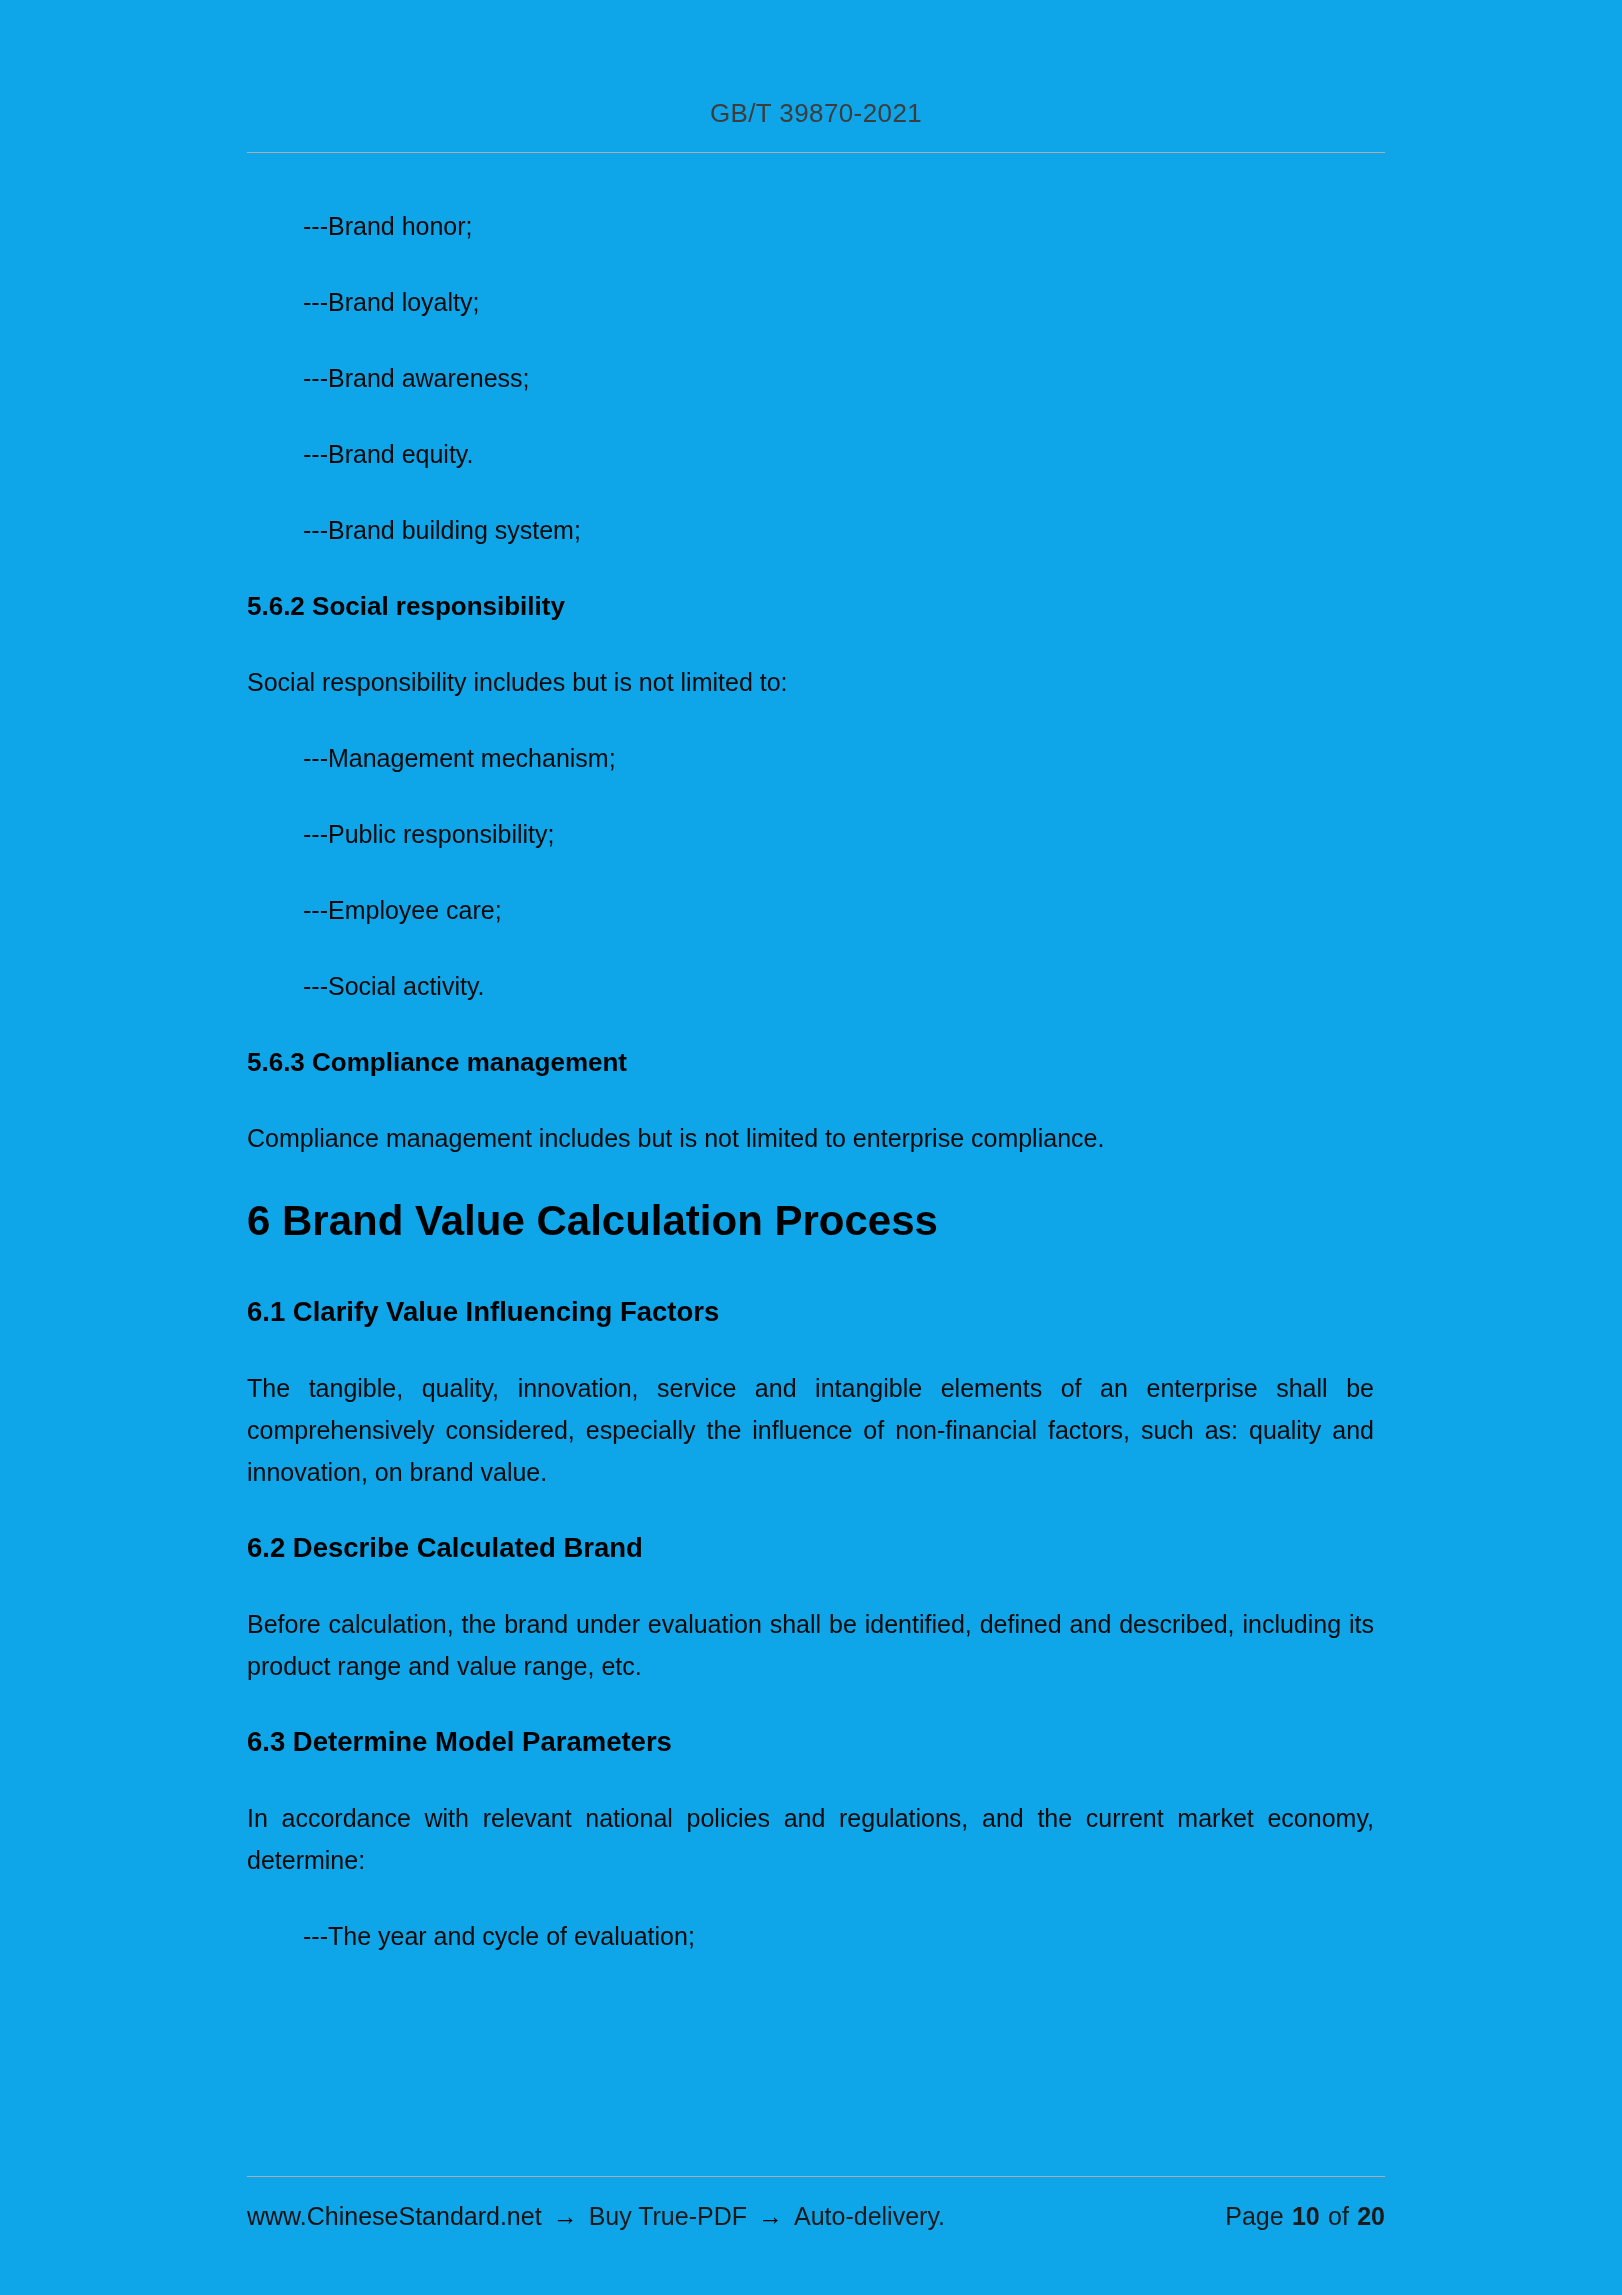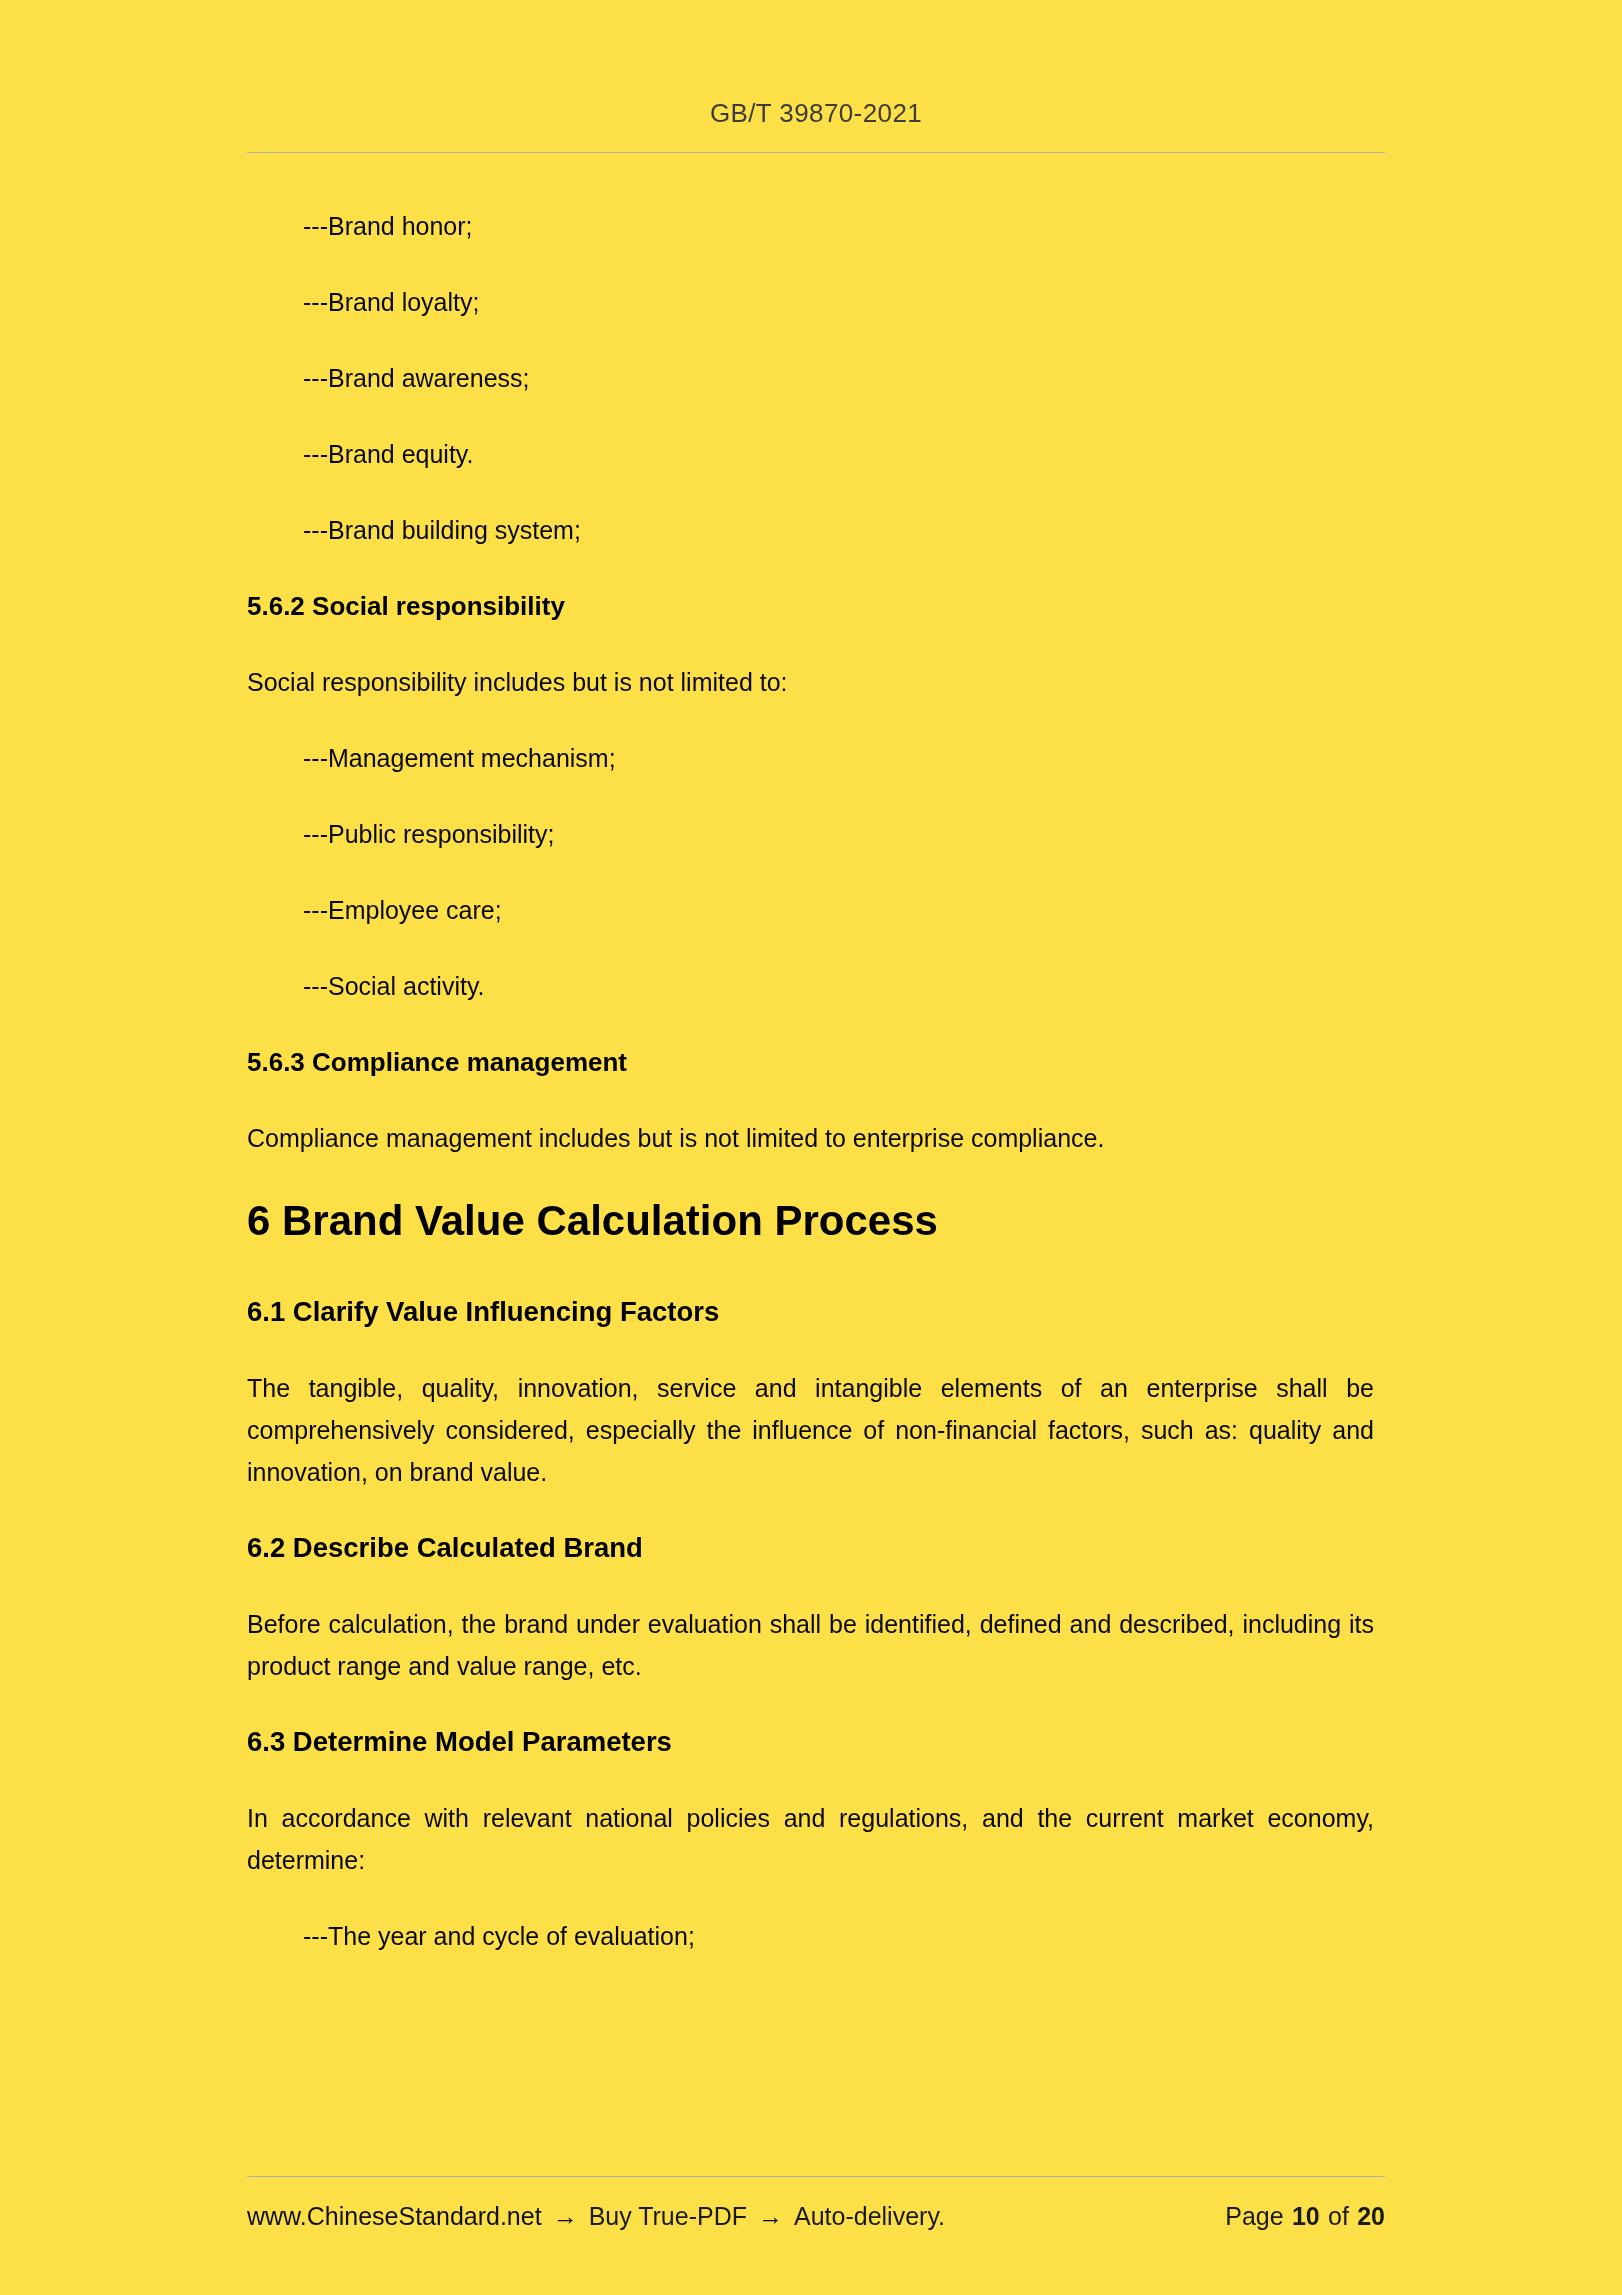--- a/index.html
+++ b/index.html
@@ -3,21 +3,21 @@
 <meta charset="utf-8">
 <style>
   * { margin: 0; padding: 0; box-sizing: border-box; }
   html, body { background: #ffffff; }
   body { font-family: "Liberation Sans", sans-serif; }
 
   .page {
     position: relative;
     width: 1623px;
     height: 2295px;
-    background: #fde047;
+    background: #0ea5e9;
     color: #0a0a0a;
     overflow: hidden;
   }
 
   
   .header-title {
     position: absolute;
     top: 98px;
     left: 247px;
     right: 238px;

